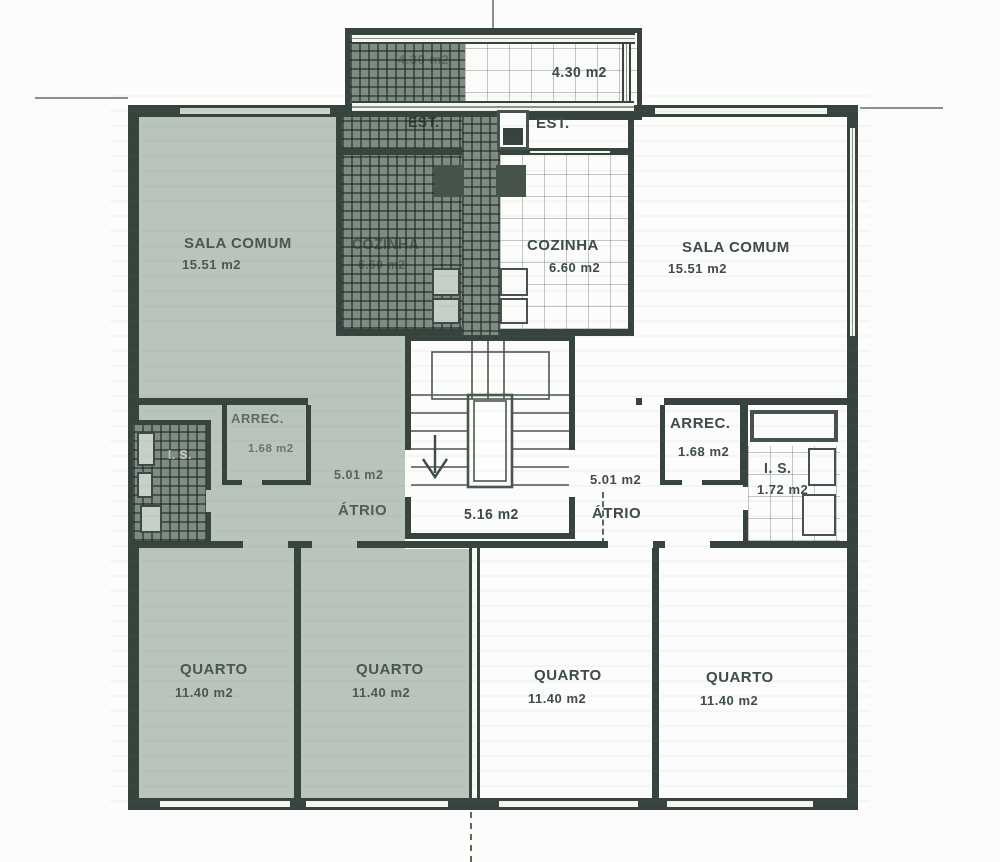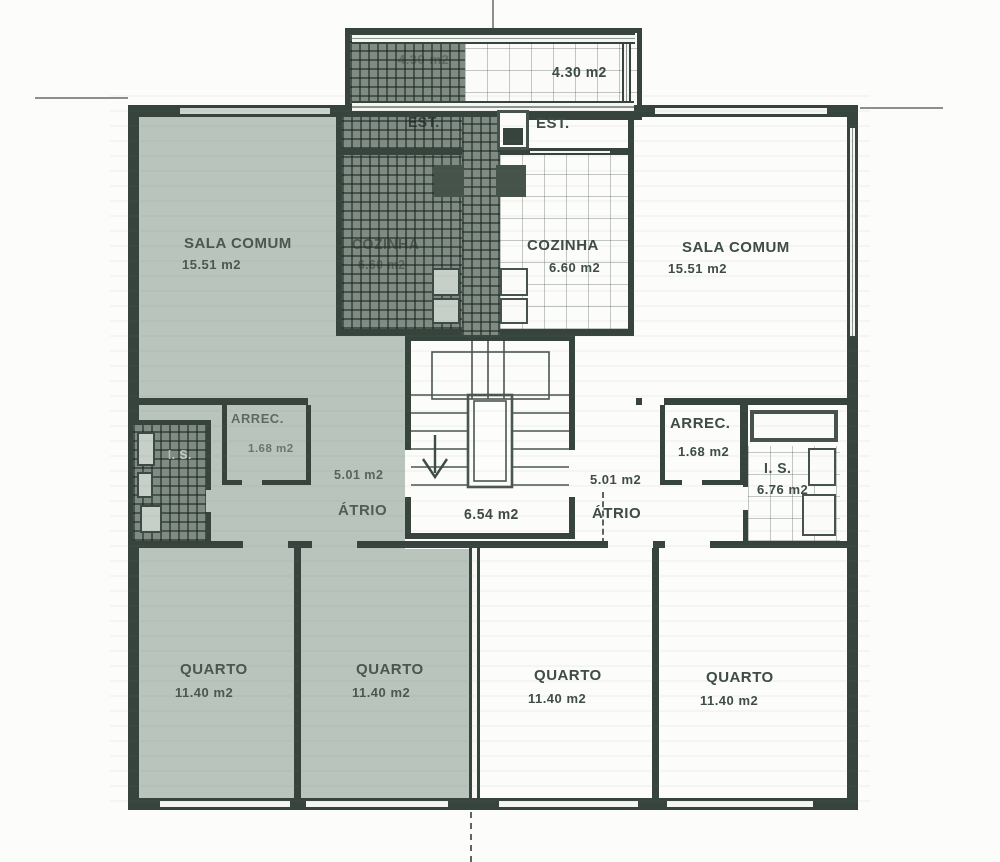--- a/index.html
+++ b/index.html
@@ -173,28 +173,28 @@
   <div class="lbl nm" style="left:527px;top:236px;">COZINHA</div>
   <div class="lbl ar" style="left:549px;top:260px;">6.60 m2</div>
 
   <div class="lbl nm" style="left:231px;top:411px;font-size:13px;opacity:.75;">ARREC.</div>
   <div class="lbl ar" style="left:248px;top:442px;font-size:11.5px;opacity:.65;">1.68 m2</div>
   <div class="lbl nm" style="left:670px;top:414px;">ARREC.</div>
   <div class="lbl ar" style="left:678px;top:444px;">1.68 m2</div>
 
   <div class="lbl nm" style="left:168px;top:448px;font-size:12px;color:#d7ddd6;opacity:.8;">I. S.</div>
   <div class="lbl nm" style="left:764px;top:460px;font-size:14px;">I. S.</div>
-  <div class="lbl ar" style="left:757px;top:482px;">6.76 m2</div>
+  <div class="lbl ar" style="left:757px;top:482px;">1.72 m2</div>
 
   <div class="lbl ar" style="left:334px;top:468px;font-size:12.5px;opacity:.8;">5.01 m2</div>
   <div class="lbl nm" style="left:338px;top:501px;opacity:.85;">ÁTRIO</div>
   <div class="lbl ar" style="left:590px;top:472px;">5.01 m2</div>
   <div class="lbl nm" style="left:592px;top:504px;">ÁTRIO</div>
 
-  <div class="lbl ar" style="left:464px;top:506px;font-size:14px;">6.54 m2</div>
+  <div class="lbl ar" style="left:464px;top:506px;font-size:14px;">5.16 m2</div>
 
   <div class="lbl nm" style="left:180px;top:660px;opacity:.9;">QUARTO</div>
   <div class="lbl ar" style="left:175px;top:685px;opacity:.9;">11.40 m2</div>
   <div class="lbl nm" style="left:356px;top:660px;opacity:.9;">QUARTO</div>
   <div class="lbl ar" style="left:352px;top:685px;opacity:.9;">11.40 m2</div>
   <div class="lbl nm" style="left:534px;top:666px;">QUARTO</div>
   <div class="lbl ar" style="left:528px;top:691px;">11.40 m2</div>
   <div class="lbl nm" style="left:706px;top:668px;">QUARTO</div>
   <div class="lbl ar" style="left:700px;top:693px;">11.40 m2</div>
 

